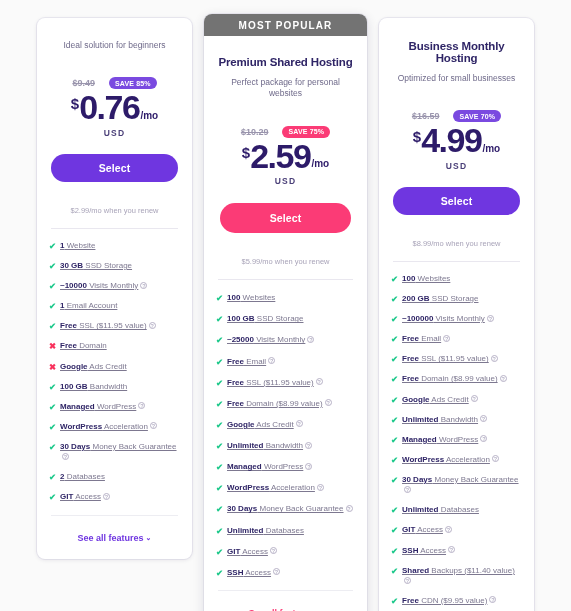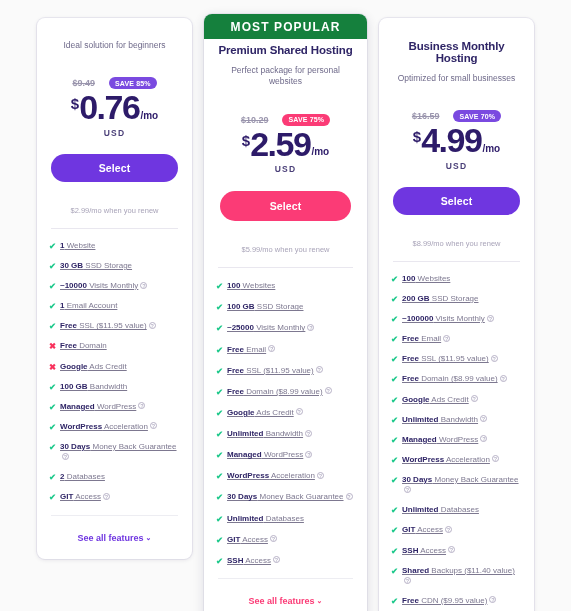--- a/index.html
+++ b/index.html
@@ -30,35 +30,35 @@
     flex-direction: column;
   }
   .card.featured {
     width: 163px;
     margin-top: -4px;
     padding-bottom: 16px;
     box-shadow: 0 3px 12px rgba(30, 20, 70, 0.14), 0 0 0 1px rgba(210,205,225,0.3);
     z-index: 3;
   }
   .badge-popular {
-    background: #15803d;
+    background: #737373;
     color: #ffffff;
-    font-size: 12px;
+    font-size: 10px;
     font-weight: bold;
     letter-spacing: 1.1px;
     text-align: center;
     padding: 6px 0 5px 0;
     border-radius: 8px 8px 0 0;
     text-transform: uppercase;
   }
   .card-head {
     padding: 22px 10px 0 10px;
     text-align: center;
   }
-  .card.featured .card-head { padding-top: 5px; }
+  .card.featured .card-head { padding-top: 20px; }
   .plan-title {
     font-size: 11.5px;
     font-weight: bold;
     color: #2f2566;
     letter-spacing: -0.15px;
     margin-bottom: 9px;
   }
   .plan-sub {
     font-size: 8.5px;
     color: #6f6a8a;

